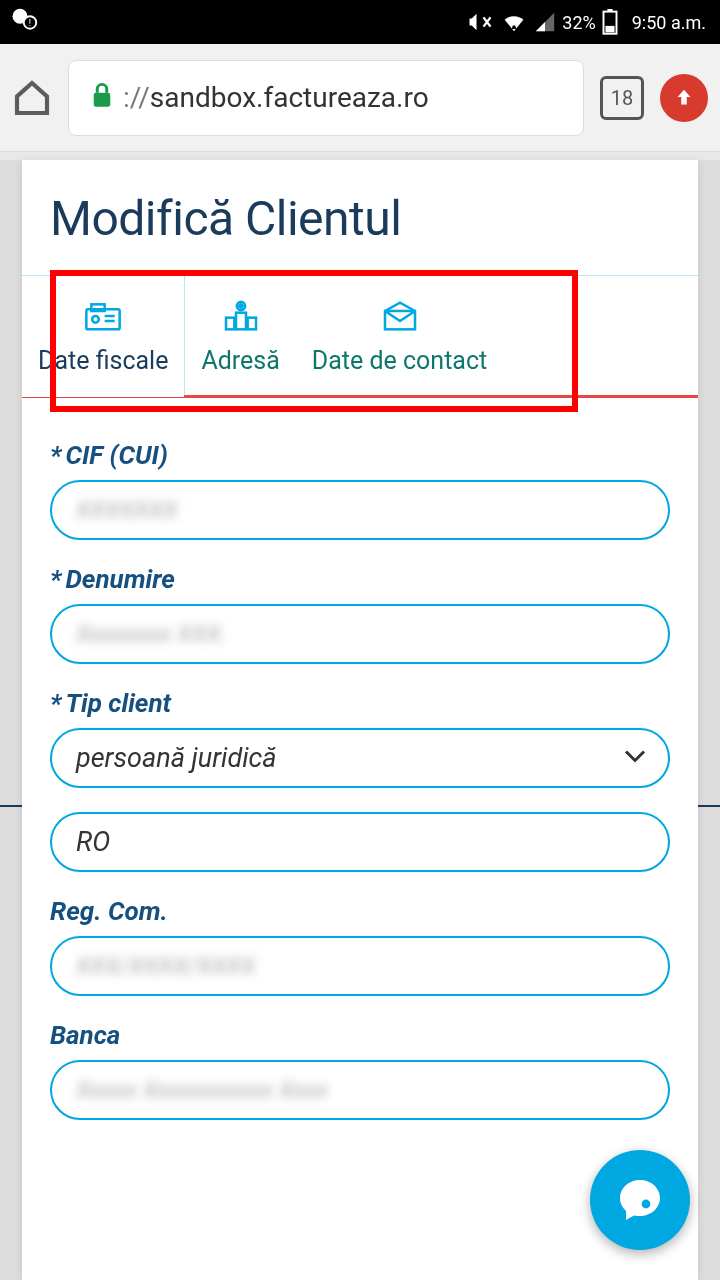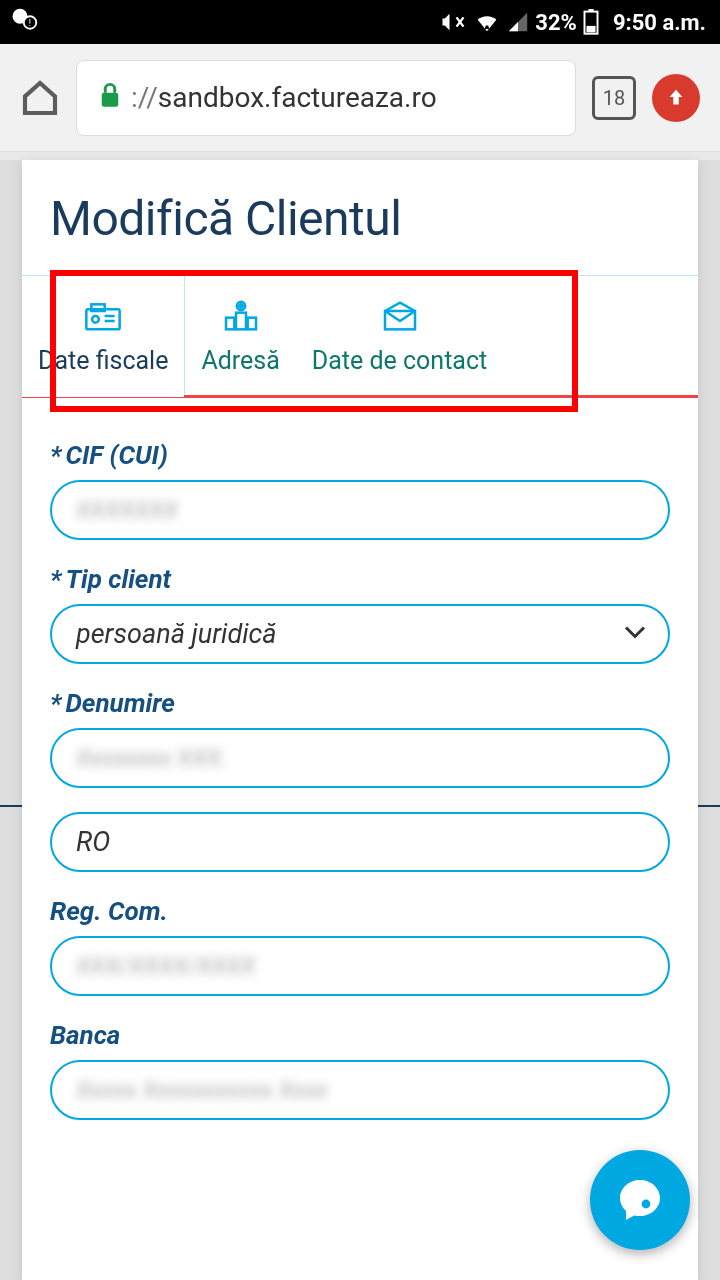--- a/index.html
+++ b/index.html
@@ -1,23 +1,23 @@
 <!DOCTYPE html>
 <html><head>
 <meta charset="utf-8">
 <style>
 * { margin: 0; padding: 0; box-sizing: border-box; font-family: -apple-system, BlinkMacSystemFont, "Segoe UI", Roboto, Arial, sans-serif; }
 body { width: 720px; height: 1280px; background: #e8e8e8; overflow: hidden; position: relative; }
 
 .status-bar { height: 44px; background: #000; color: #fff; display: flex; align-items: center; justify-content: space-between; padding: 0 14px 0 10px; font-size: 22px; }
 .status-left { display: flex; align-items: center; }
 .status-right { display: flex; align-items: center; gap: 6px; }
-.status-right span { font-size: 22px; font-weight: bold; }
-
-.browser-bar { height: 108px; background: #f1f1f1; display: flex; align-items: center; padding: 0 20px; gap: 16px; border-bottom: 1px solid #ddd; }
+.status-right span { font-size: 18px; }
+
+.browser-bar { height: 108px; background: #f1f1f1; display: flex; align-items: center; padding: 0 12px; gap: 16px; border-bottom: 1px solid #ddd; }
 .home-btn { width: 40px; height: 40px; display: flex; align-items: center; justify-content: center; }
 .url-pill { flex: 1; height: 76px; background: #fff; border: 1px solid #dcdcdc; border-radius: 8px; display: flex; align-items: center; padding: 0 22px; gap: 10px; font-size: 28px; color: #333; }
 .lock-icon { color: #1a9b4a; font-size: 24px; }
 .url-text { white-space: nowrap; }
 .tab-count { width: 44px; height: 44px; border: 3px solid #555; border-radius: 6px; display: flex; align-items: center; justify-content: center; font-size: 20px; font-weight: 400; color: #555; }
 .update-btn { width: 48px; height: 48px; background: #d83a2e; border-radius: 50%; display: flex; align-items: center; justify-content: center; }
 .update-btn svg { width: 22px; height: 22px; fill: #fff; }
 
 .page-bg { position: absolute; top: 160px; left: 0; right: 0; bottom: 0; background: #ddd; }
 .page-bg-line { position: absolute; top: 645px; left: 0; right: 0; height: 2px; background: #1a3b5c; }
@@ -175,39 +175,39 @@
   <div class="form">
 
     <div class="field">
       <label class="field-label"><span class="asterisk">*</span><span>CIF (CUI)</span></label>
       <div class="input">
           <span class="blur-text">XXXXXXX</span>
         </div>
     </div>
 
     <div class="field">
+      <label class="field-label"><span class="asterisk">*</span><span>Denumire</span></label>
+      <div class="input">
+          <span class="blur-text">Xxxxxxxx XXX.</span>
+        </div>
+    </div>
+
+    <div class="field">
       <label class="field-label"><span class="asterisk">*</span><span>Tip client</span></label>
       <div class="select">
         <div class="input">
             <span>persoană juridică</span>
           </div>
         <span class="chevron"><svg viewBox="0 0 22 14">
               <path d="M2 2l9 9 9-9"></path>
             </svg></span>
       </div>
     </div>
 
     <div class="field">
-      <label class="field-label"><span class="asterisk">*</span><span>Denumire</span></label>
-      <div class="input">
-          <span class="blur-text">Xxxxxxxx XXX.</span>
-        </div>
-    </div>
-
-    <div class="field">
       <div class="input">
           <span>RO</span>
         </div>
     </div>
 
     <div class="field">
       <label class="field-label">Reg. Com.</label>
       <div class="input">
           <span class="blur-text">XXX/XXXX/XXXX</span>
         </div>

